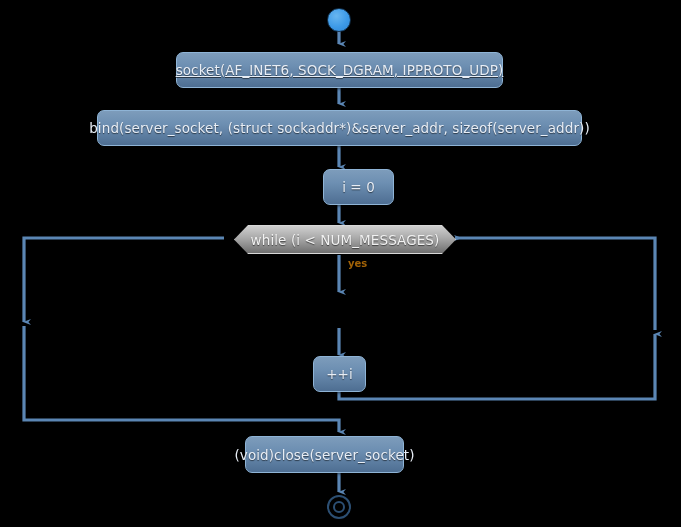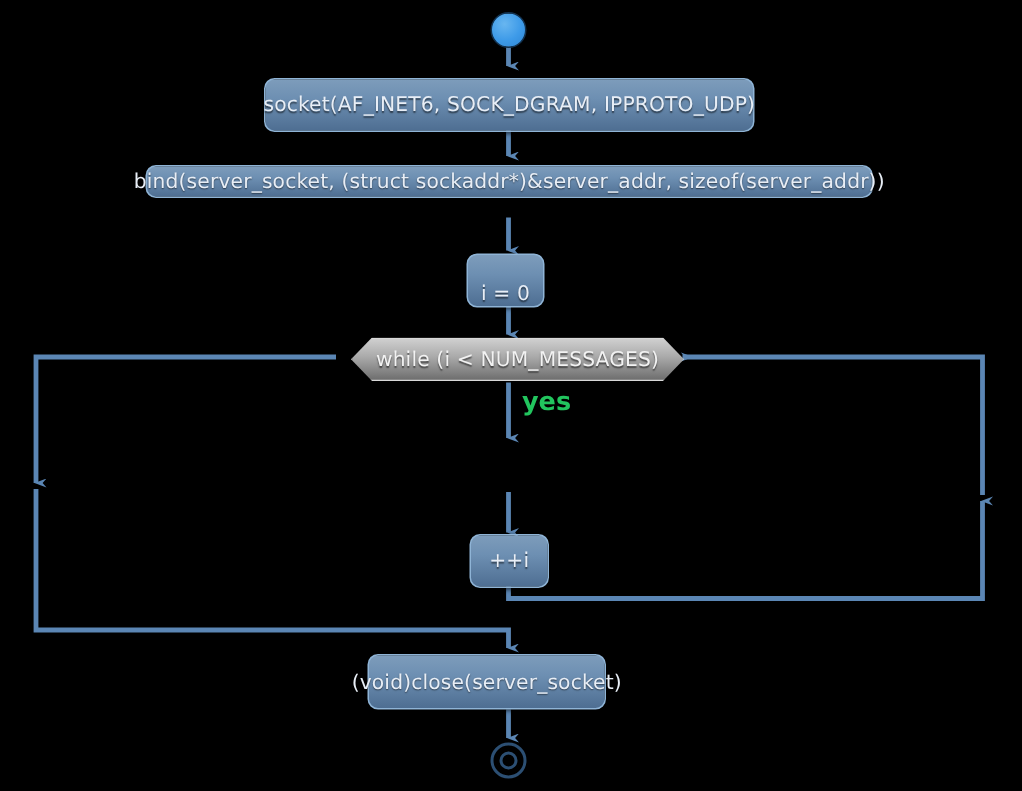--- a/index.html
+++ b/index.html
@@ -68,22 +68,22 @@
   }
   .end-node-inner {
     position: absolute;
     border-radius: 50%;
     border: 2.5px solid #2c4f73;
     background: #000000;
     box-sizing: border-box;
   }
   .edge-label {
     position: absolute;
-    color: #22c55e;
-    font-size: 17px;
+    color: #a16207;
+    font-size: 10px;
     font-weight: bold;
     text-shadow: 0 1px 2px rgba(0,0,0,0.9);
   }
 </style>
 </head>
 <body>
 
 <div id="diagram">
 
   <svg id="edge-layer" viewBox="0 0 681 527" width="681" height="527" xmlns="http://www.w3.org/2000/svg">
@@ -118,29 +118,29 @@
 
       <path d="M224,238 L24,238 L24,322" marker-end="url(#arrow-down)"></path>
       <path d="M24,326 L24,420 L339,420 L339,432" marker-end="url(#arrow-down)"></path>
 
       <line x1="339" y1="473" x2="339" y2="492" marker-end="url(#arrow-down)"></line>
     </g>
   </svg>
 
   <div class="start-node" style="left:327px; top:8px; width:24px; height:24px;"></div>
 
-  <div class="node proc" style="left:176px; top:52px; width:327px; height:36px;">
+  <div class="node proc" style="left:176px; top:52px; width:327px; height:36px;text-decoration:underline;">
     <span>socket(AF_INET6, SOCK_DGRAM, IPPROTO_UDP)</span>
   </div>
 
-  <div class="node proc" style="left:97px; top:110px; width:485px; height:22px;">
+  <div class="node proc" style="left:97px; top:110px; width:485px; height:36px;">
     <span>bind(server_socket, (struct sockaddr*)&amp;server_addr, sizeof(server_addr))</span>
   </div>
 
-  <div class="node proc" style="left:311px; top:169px; width:52px; height:36px;align-items:flex-end;">
+  <div class="node proc" style="left:323px; top:169px; width:71px; height:36px;">
     <span>i = 0</span>
   </div>
 
   <div class="node decision" style="left:234px; top:225px; width:222px; height:29px;">
     <span>while (i &lt; NUM_MESSAGES)</span>
   </div>
 
   <span class="edge-label" style="left:348px; top:258px;">yes</span>
 
 

